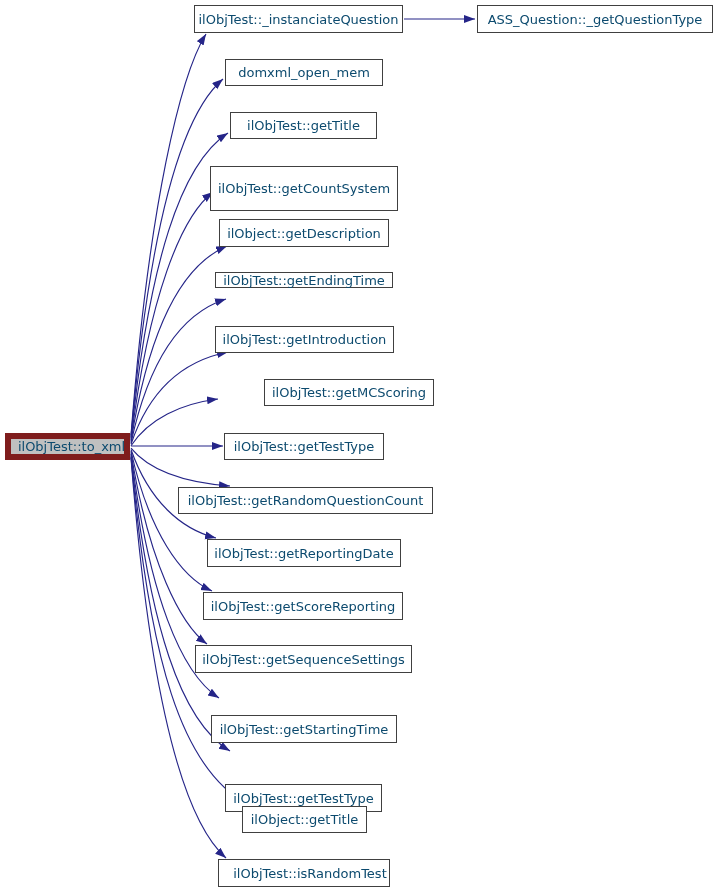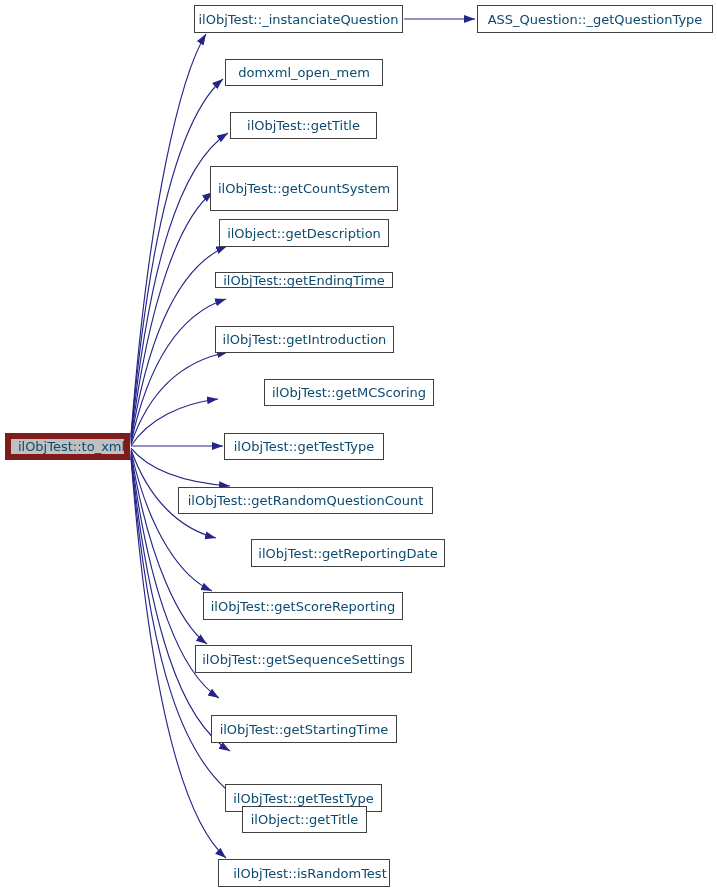--- a/index.html
+++ b/index.html
@@ -79,21 +79,21 @@
       <div class="node" style="left: 477px; top: 5px; width: 236px; height: 28px;">ASS_Question::_getQuestionType</div>
       <div class="node" style="left: 225px; top: 59px; width: 158px; height: 27px;">domxml_open_mem</div>
       <div class="node" style="left: 230px; top: 112px; width: 147px; height: 27px;">ilObjTest::getTitle</div>
       <div class="node" style="left: 210px; top: 166px; width: 188px; height: 45px;">ilObjTest::getCountSystem</div>
       <div class="node" style="left: 219px; top: 219px; width: 170px; height: 28px;">ilObject::getDescription</div>
       <div class="node" style="left: 215px; top: 272px; width: 178px; height: 16px;">ilObjTest::getEndingTime</div>
       <div class="node" style="left: 215px; top: 326px; width: 179px; height: 27px;">ilObjTest::getIntroduction</div>
       <div class="node" style="left: 219px; top: 379px; width: 170px; height: 27px; margin-left: 45px;">ilObjTest::getMCScoring</div>
       <div class="node" style="left: 224px; top: 433px; width: 160px; height: 27px;">ilObjTest::getTestType</div>
       <div class="node" style="left: 178px; top: 487px; width: 255px; height: 27px;">ilObjTest::getRandomQuestionCount</div>
-      <div class="node" style="left: 207px; top: 539px; width: 194px; height: 28px; margin-left: 44px;">ilObjTest::getReportingDate</div>
+      <div class="node" style="left: 207px; top: 539px; width: 194px; height: 28px;">ilObjTest::getReportingDate</div>
       <div class="node" style="left: 203px; top: 592px; width: 200px; height: 28px;">ilObjTest::getScoreReporting</div>
       <div class="node" style="left: 195px; top: 645px; width: 217px; height: 28px;">ilObjTest::getSequenceSettings</div>
       <div class="node" style="left: 211px; top: 699px; width: 186px; height: 28px; margin-top: 16px;">ilObjTest::getStartingTime</div>
       <div class="node" style="left: 225px; top: 752px; width: 157px; height: 28px; margin-top: 32px;">ilObjTest::getTestType</div>
       <div class="node" style="left: 242px; top: 806px; width: 125px; height: 27px;">ilObject::getTitle</div>
       <div class="node" style="left: 218px; top: 859px; width: 172px; height: 28px; padding-left: 12px;">ilObjTest::isRandomTest</div>
     </div>
 </div>
 
 </body></html>

